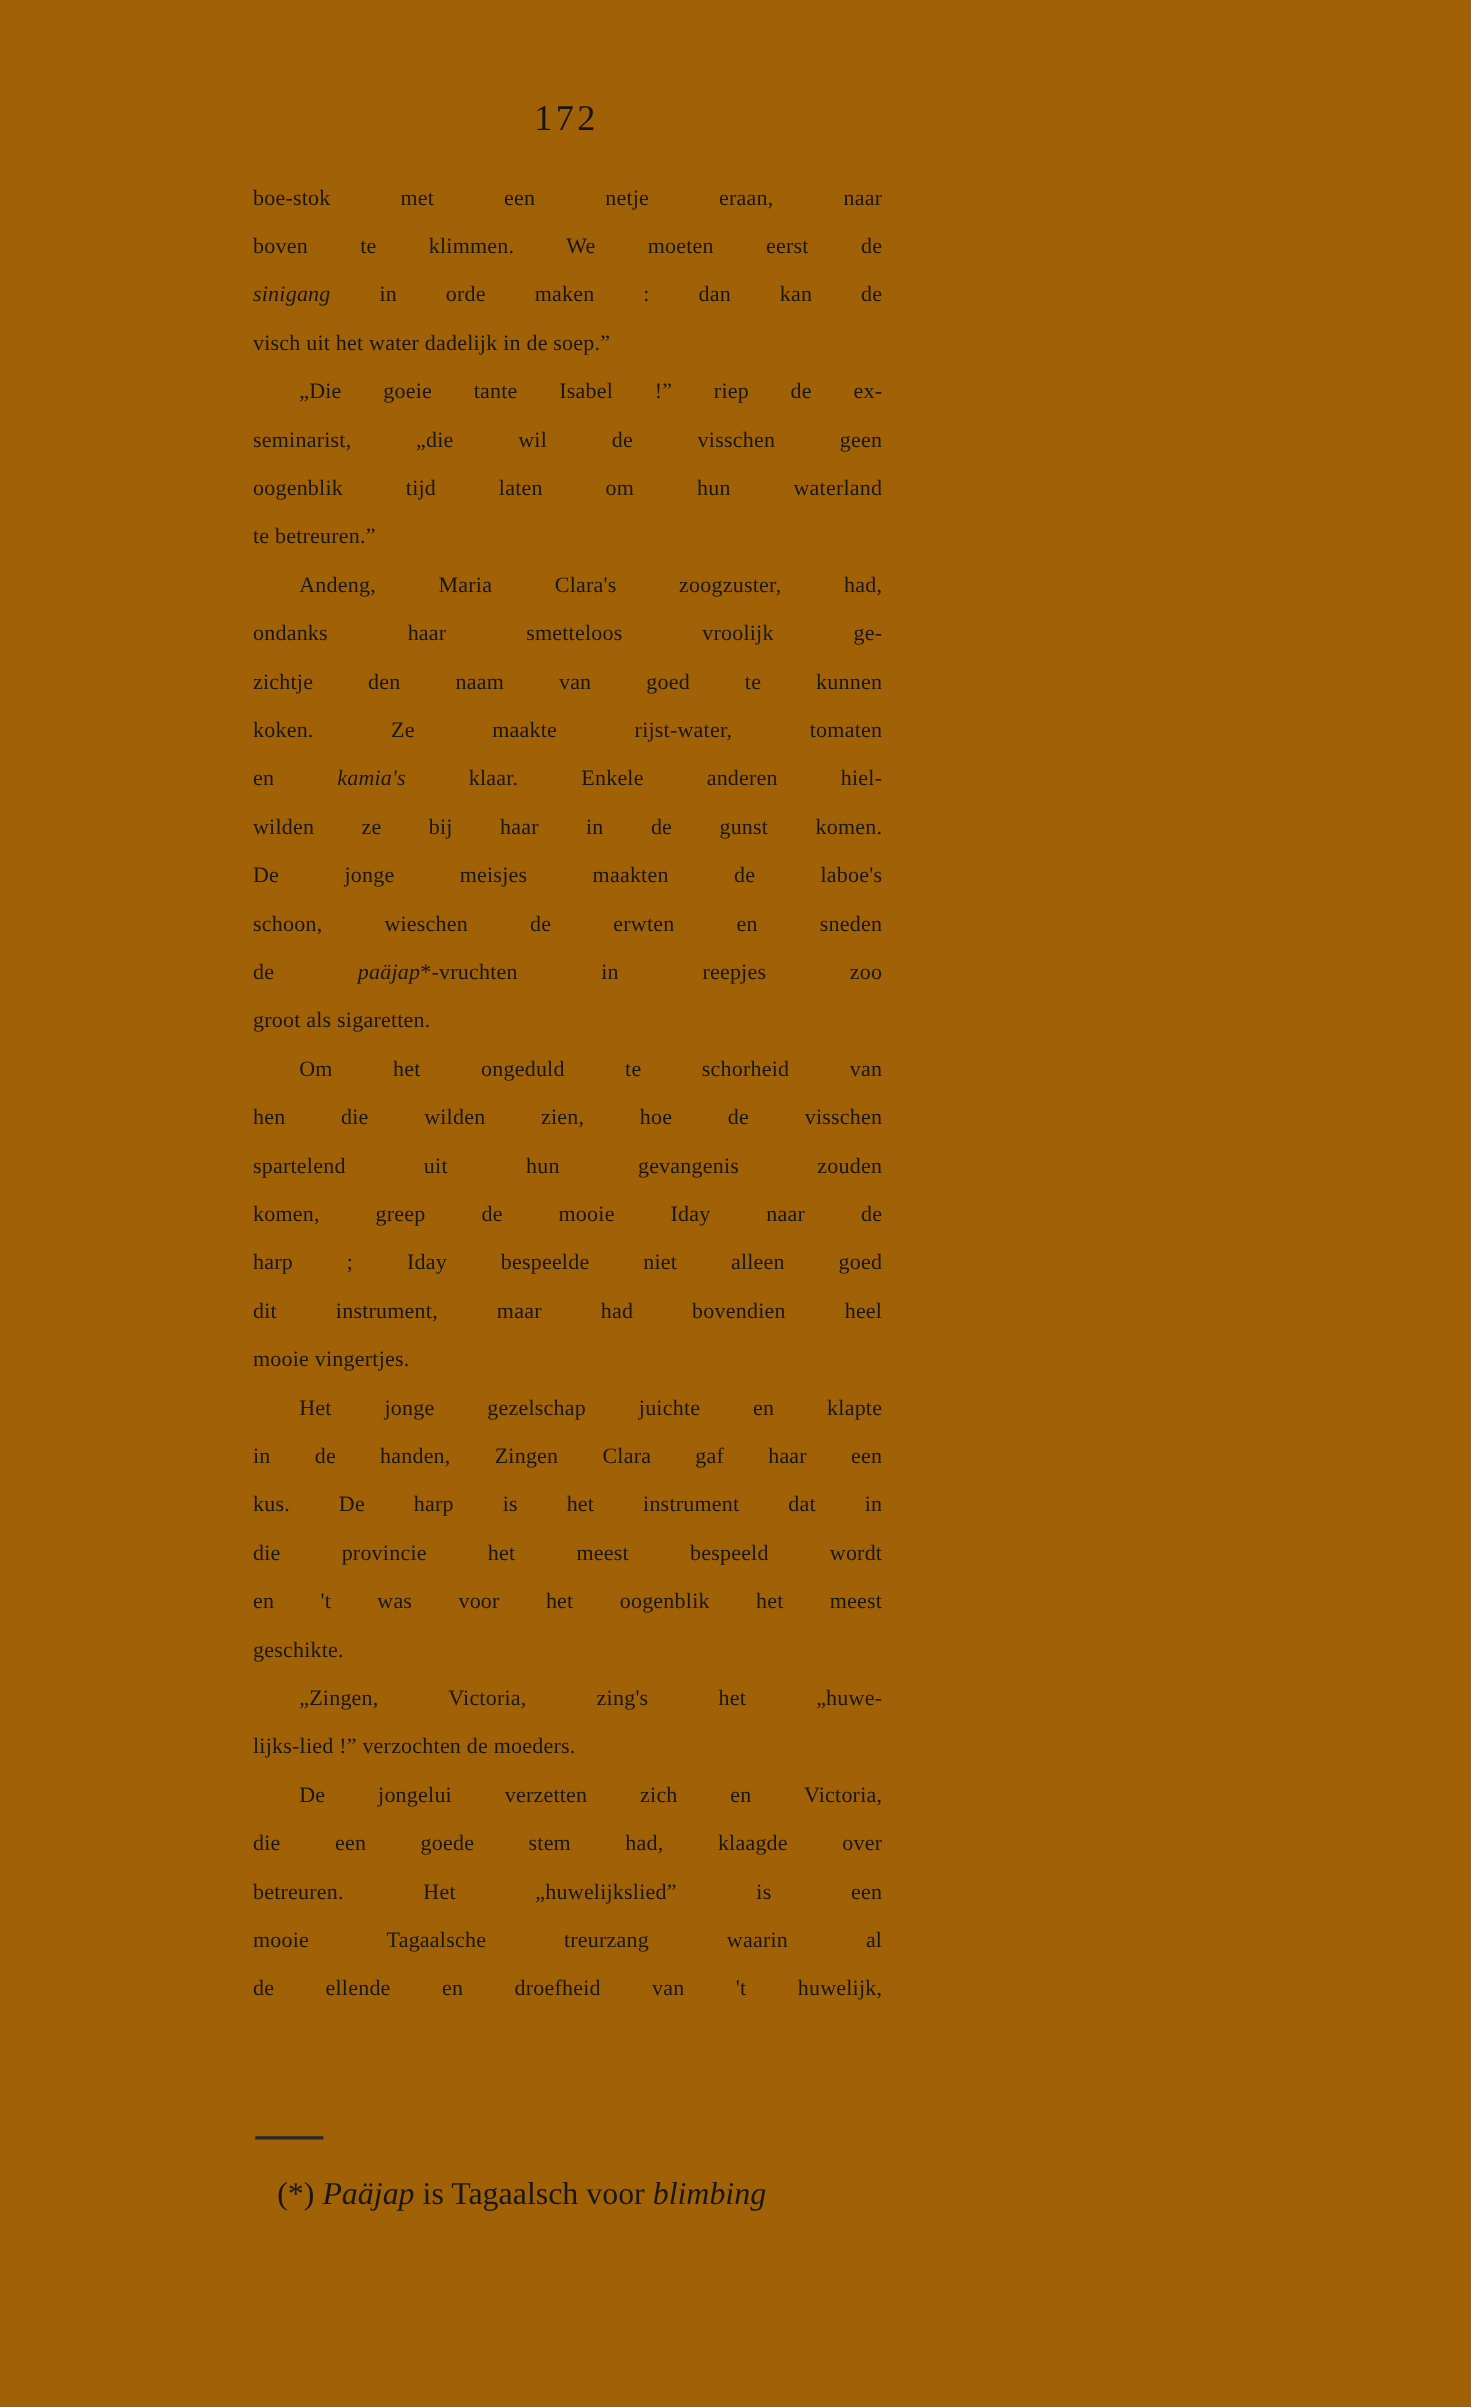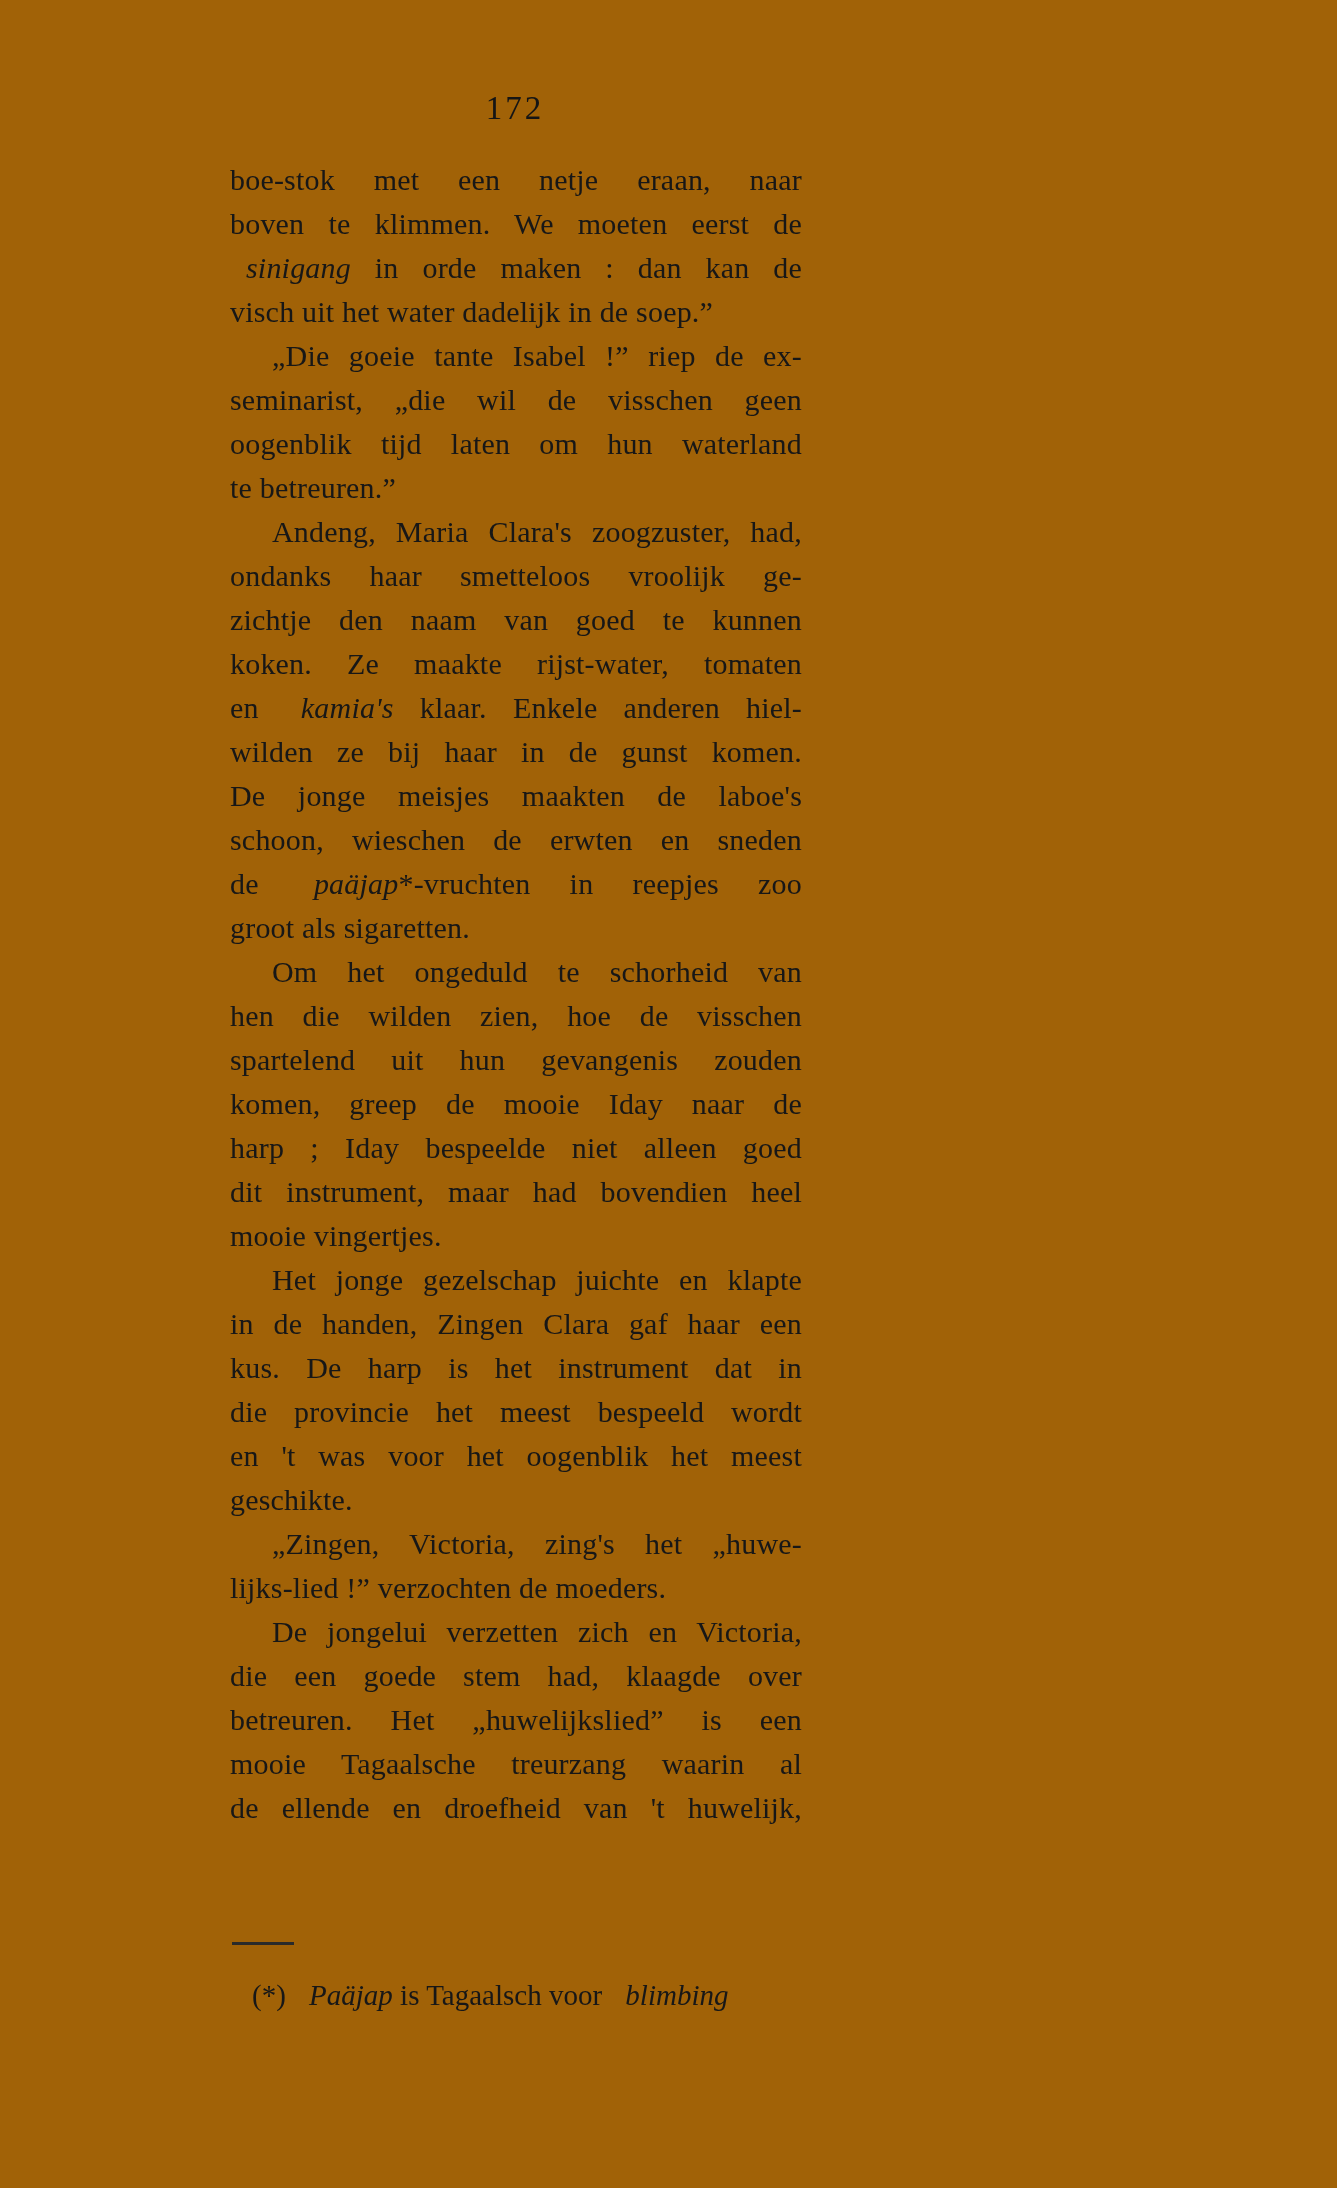--- a/index.html
+++ b/index.html
@@ -22,33 +22,33 @@
     text-align: center;
     font-size: 33px;
     letter-spacing: 3px;
     color: #151515;
   }
   .text-block {
     position: absolute;
     top: 158px;
     left: 230px;
     width: 572px;
-    font-size: 30px;
+    font-size: 20px;
     line-height: 44px;
     color: #171717;
     letter-spacing: 0.2px;
   }
   .paragraph { margin: 0; padding: 0; }
   .line { min-height: 44px; }
   .line.just {
     text-align: justify;
     text-align-last: justify;
   }
   .line.indent { text-indent: 42px; }
-  .it { font-style: italic; margin-left: 16px; }
+  .it { font-style: italic; }
   .footnote {
     position: absolute;
     top: 1942px;
     left: 230px;
     width: 572px;
     color: #171717;
   }
   .footnote-rule {
     width: 62px;
     border: 0;

